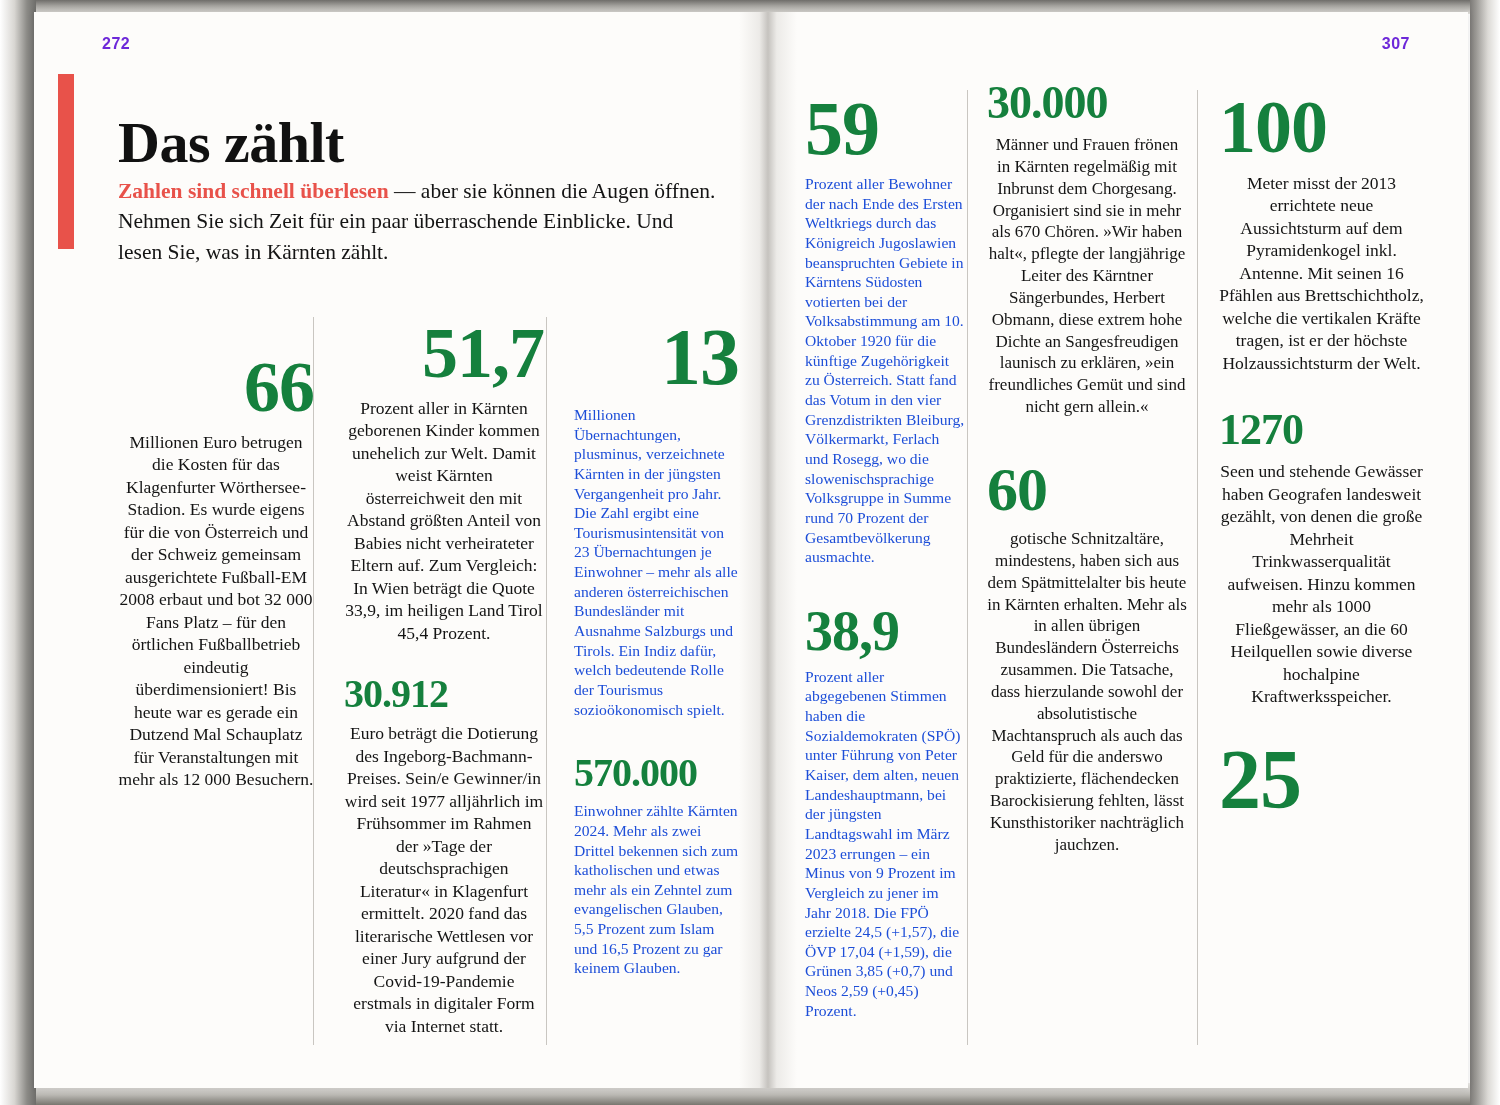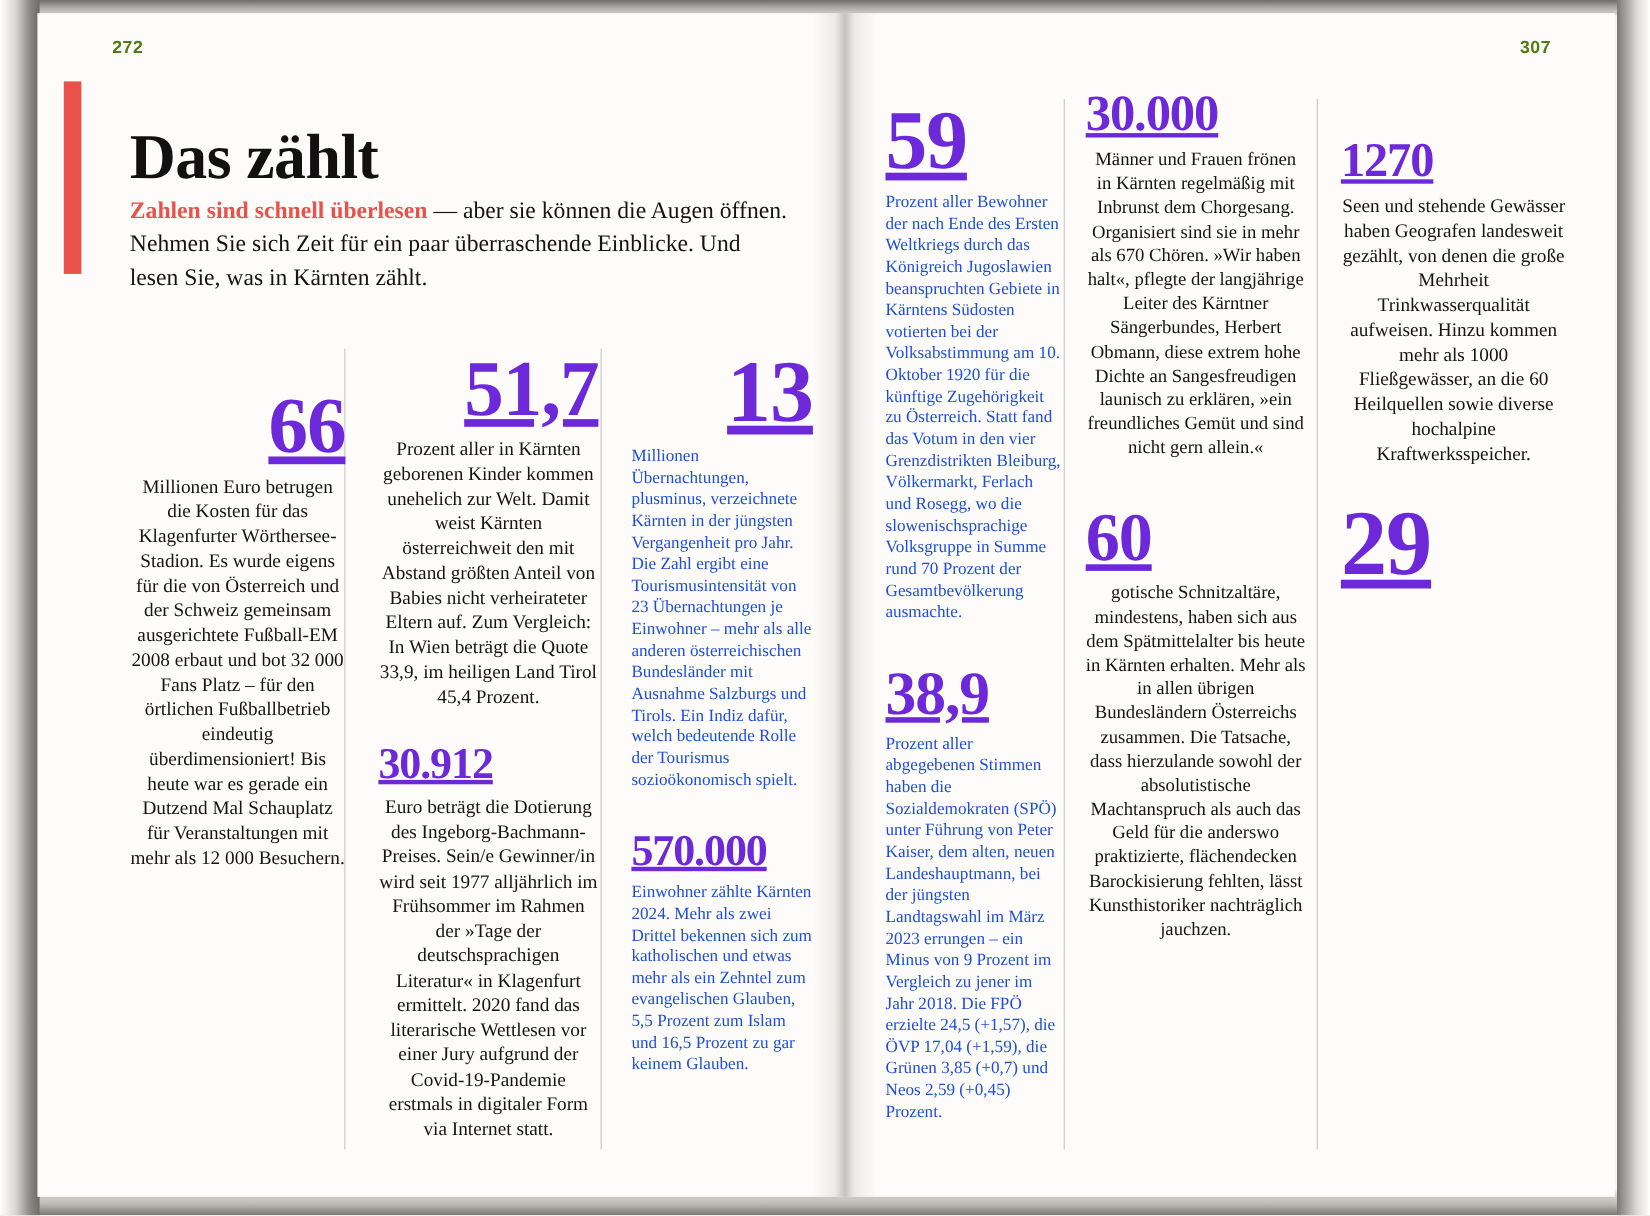--- a/index.html
+++ b/index.html
@@ -66,21 +66,21 @@
   }
   .page-left { left: 0; width: 735px; }
   .page-right { left: 735px; width: 699px; }
 
   .folio {
     position: absolute;
     top: 23px;
     font-family: "Liberation Sans", sans-serif;
     font-size: 16px;
     font-weight: 700;
-    color: #4d7c0f;
+    color: #6d28d9;
     letter-spacing: 0.5px;
   }
   .folio-left { left: 68px; }
   .folio-right { right: 58px; }
 
   .red-bar {
     position: absolute;
     left: 24px;
     top: 62px;
     width: 16px;
@@ -122,25 +122,24 @@
     position: absolute;
     top: 305px;
     width: 1px;
     background: #c9c6c1;
   }
 
   .entry { margin-bottom: 14px; }
 
   .num {
     font-weight: 700;
-    color: #6d28d9;
+    color: #15803d;
     line-height: 1;
     letter-spacing: -1px;
     margin-bottom: 8px;
-    text-decoration: underline;
   }
   .num-md { font-size: 40px; }
   .num-xl { font-size: 72px; text-align: right; }
 
   .body {
     font-size: 17.5px;
     line-height: 1.285;
     color: #141414;
     text-align: center;
     hyphens: manual;
@@ -247,24 +246,28 @@
           <div class="num" style="font-size:46px;">30.000</div>
           <div class="body" style="font-size:17px;">Männer und Frauen frönen in Kärnten regelmäßig mit Inbrunst dem Chorgesang. Organisiert sind sie in mehr als 670 Chören. »Wir haben halt«, pflegte der langjährige Leiter des Kärntner Sängerbundes, Herbert Obmann, diese extrem hohe Dichte an Sangesfreudigen launisch zu erklären, »ein freundliches Gemüt und sind nicht gern allein.«</div>
         </div>
         <div class="entry" style="margin-top:40px;">
           <div class="num" style="font-size:62px;">60</div>
           <div class="body" style="font-size:17px;">gotische Schnitzaltäre, mindestens, haben sich aus dem Spätmittelalter bis heute in Kärnten erhalten. Mehr als in allen übrigen Bundesländern Österreichs zusammen. Die Tatsache, dass hierzulande sowohl der absolutistische Machtanspruch als auch das Geld für die anderswo praktizierte, flächendecken Barockisierung fehlten, lässt Kunsthistoriker nachträglich jauchzen.</div>
         </div>
       </div>
 
       <div class="col" id="c6">
+        <div class="entry">
+          <div class="num" style="font-size:74px;">100</div>
+          <div class="body" style="font-size:17.5px;">Meter misst der 2013 errichtete neue Aussichtsturm auf dem Pyramidenkogel inkl. Antenne. Mit seinen 16 Pfählen aus Brettschichtholz, welche die vertikalen Kräfte tragen, ist er der höchste Holzaussichtsturm der Welt.</div>
+        </div>
         <div class="entry" style="margin-top:34px;">
           <div class="num" style="font-size:44px;">1270</div>
           <div class="body" style="font-size:17.5px;">Seen und stehende Gewässer haben Geografen landesweit gezählt, von denen die große Mehrheit Trinkwasserqualität aufweisen. Hinzu kommen mehr als 1000 Fließgewässer, an die 60 Heilquellen sowie diverse hochalpine Kraftwerksspeicher.</div>
         </div>
         <div class="entry" style="margin-top:30px;">
-          <div class="num" style="font-size:84px;">29</div>
+          <div class="num" style="font-size:84px;">25</div>
         </div>
       </div>
     </div>
 
   </div>
 </div>
 
 </body></html>

